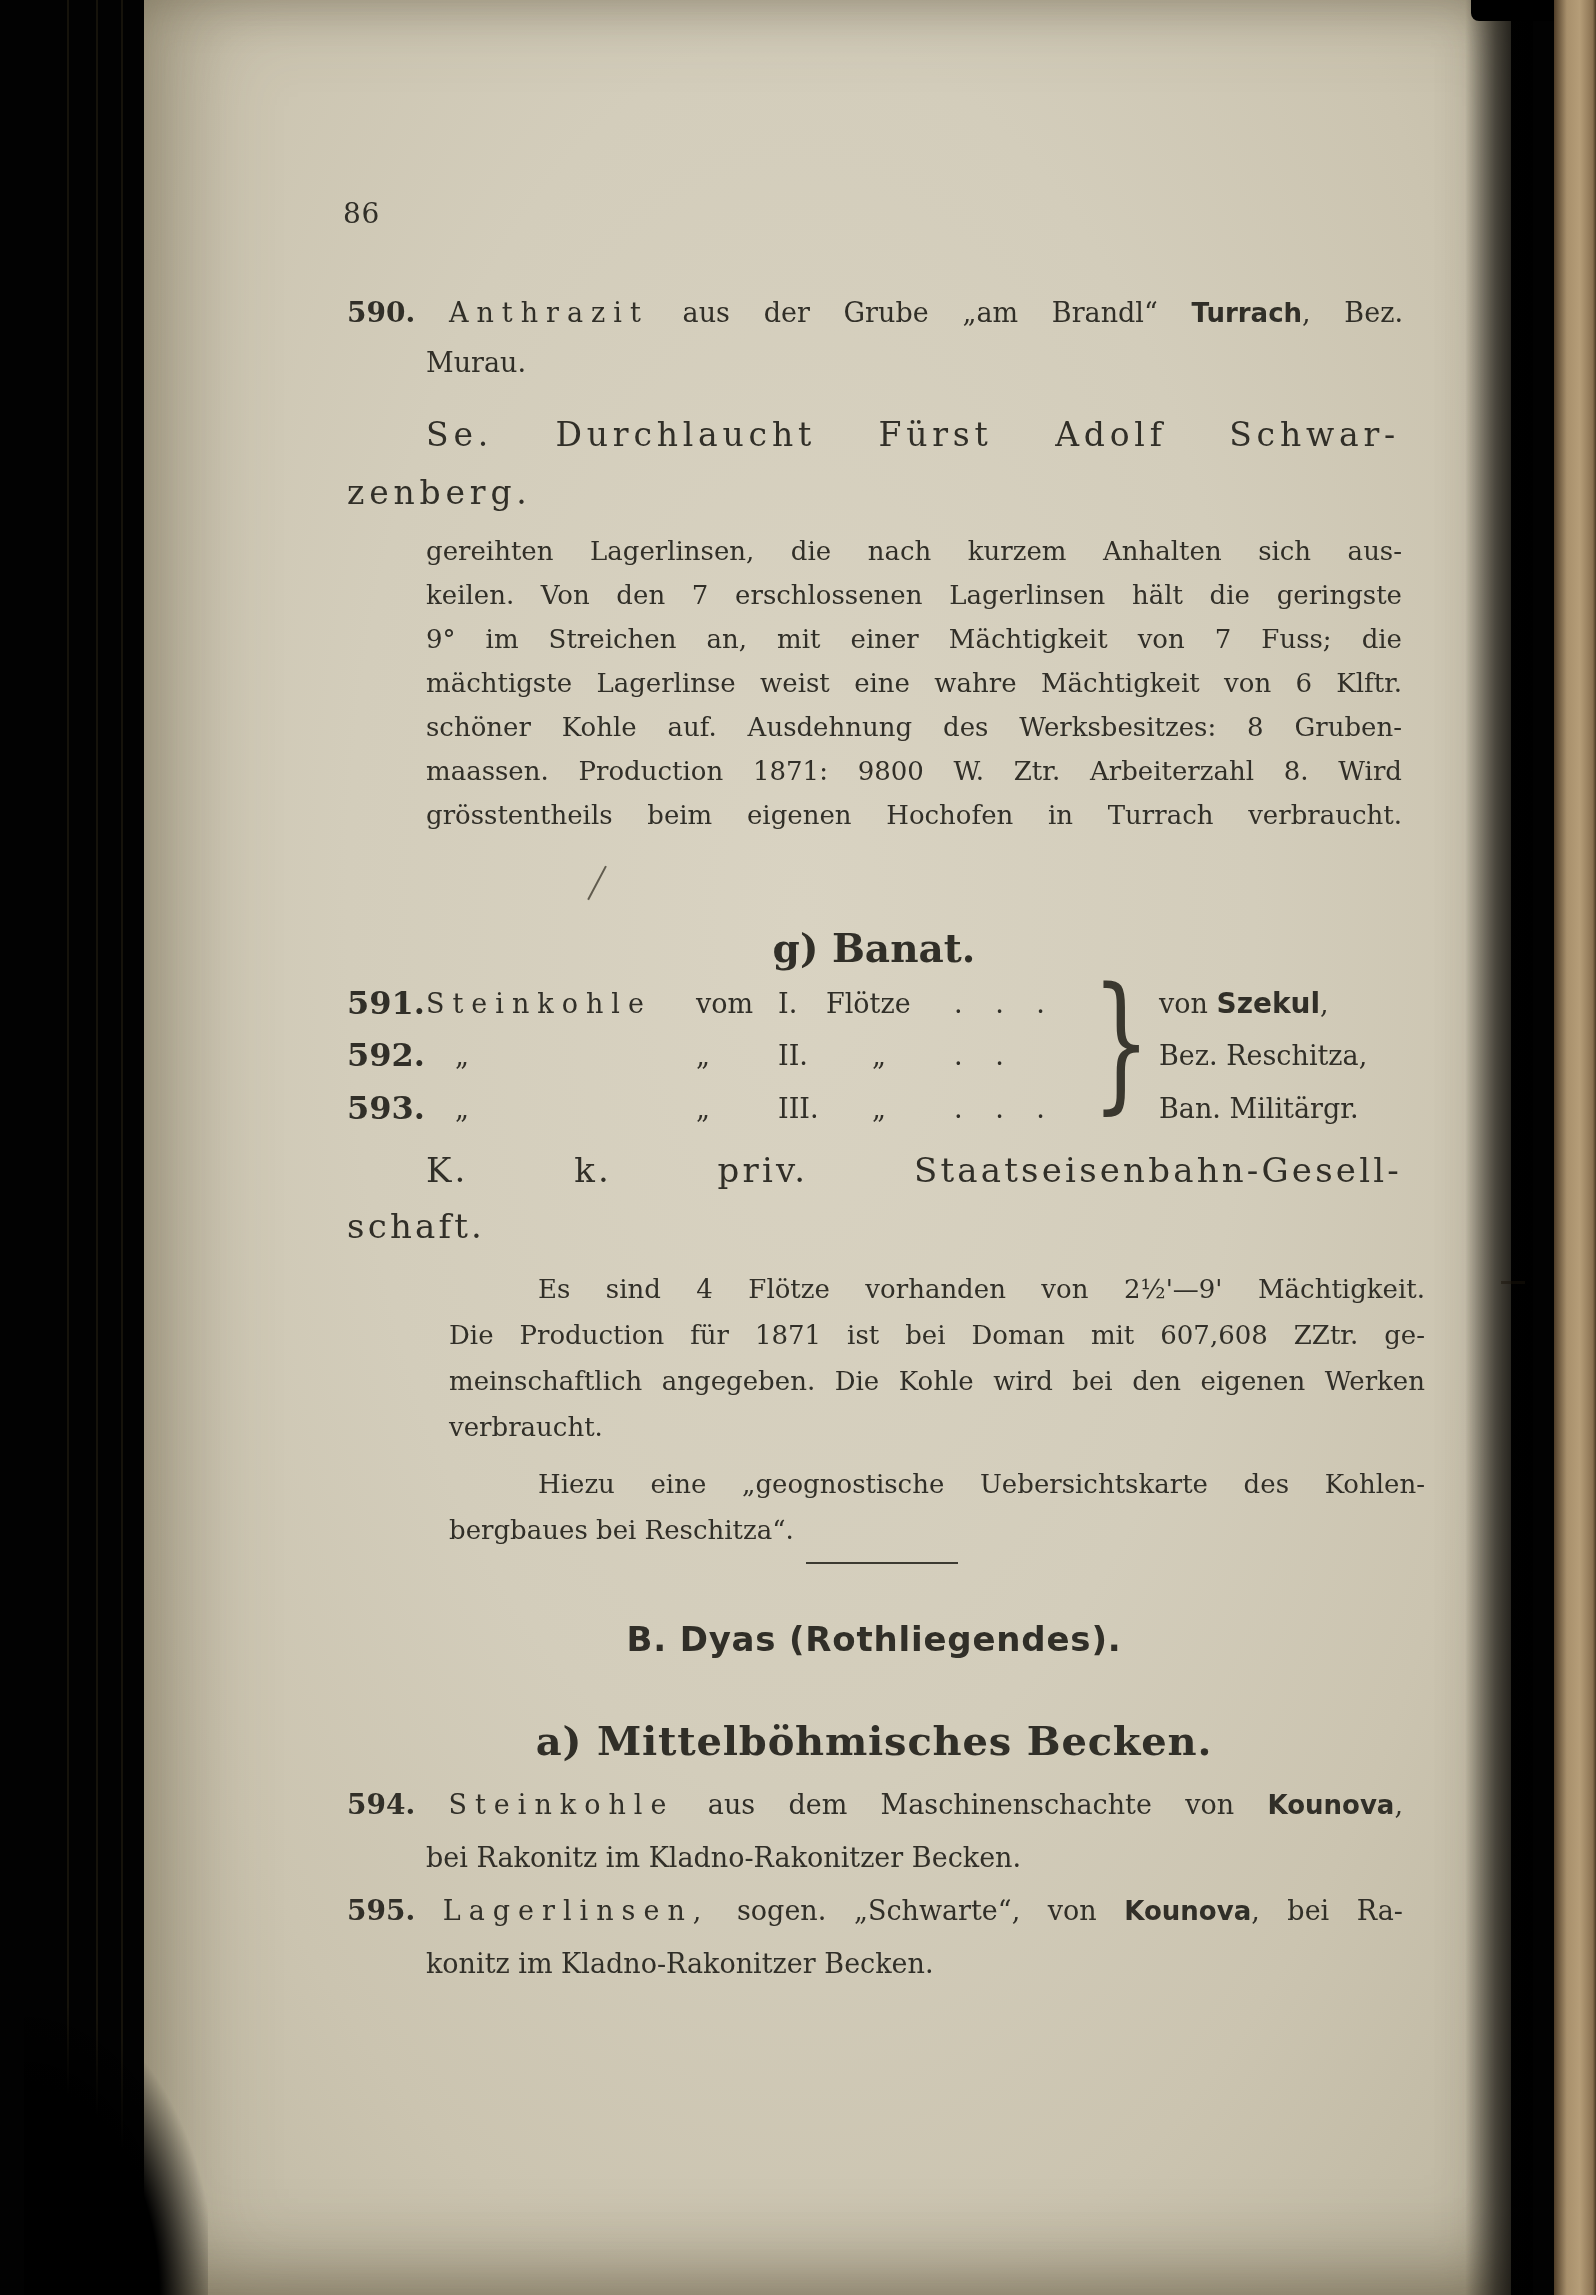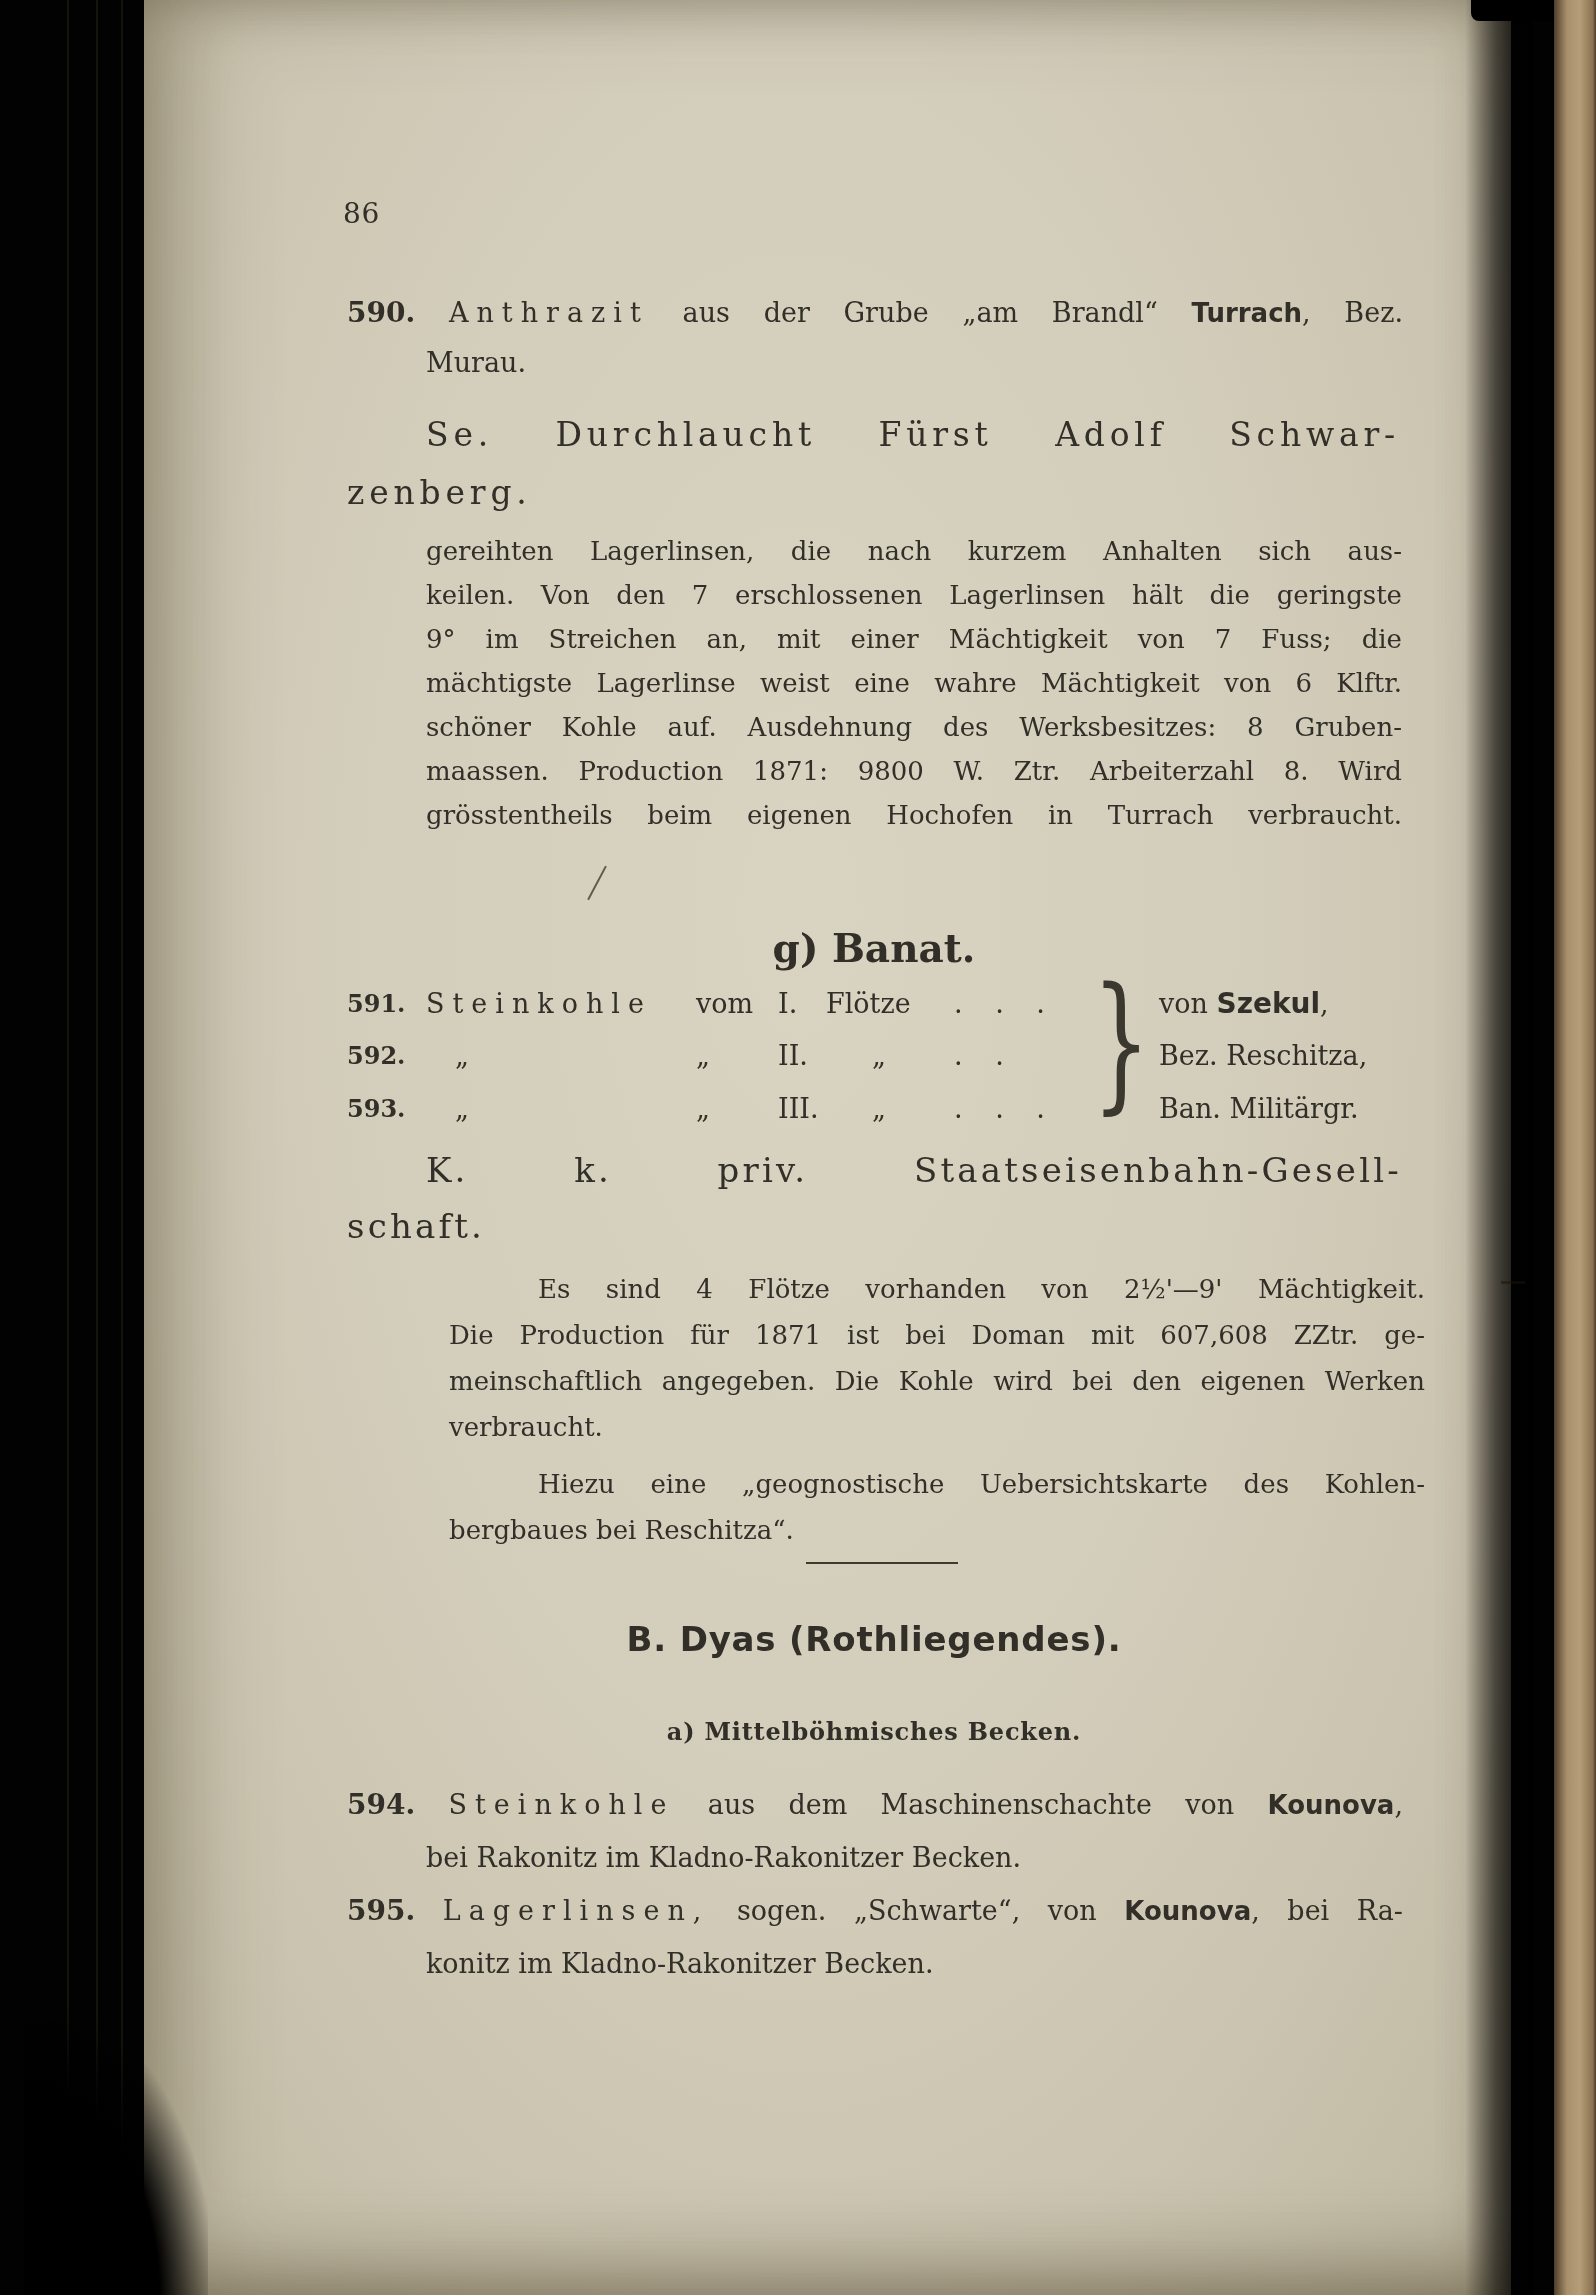--- a/index.html
+++ b/index.html
@@ -55,39 +55,39 @@
 
   .para { position:absolute; font-size:26px; }
   .para .ln { width:100%; line-height:44px; text-align:justify; text-align-last:justify; }
   .para.p58 .ln { line-height:46px;margin-left:23px; }
   .para .ln.indent { padding-left:89px; }
   .para .ln.left { text-align-last:left; }
 
   .secg { position:absolute; text-align:center; font-weight:700; font-size:39px; }
 
   .trow { position:absolute; left:347px; width:798px; display:flex; font-size:27px; line-height:37px; }
-  .c-num { width:79px; font-weight:700; font-size:24px; }
+  .c-num { width:79px; font-weight:700; font-size:32px; }
   .c-term { width:270px; }
   .c2 { width:82px; }
   .c3 { width:48px; }
   .c4 { width:128px; }
   .c-dots { letter-spacing:12px; }
   .ditto { padding-left:29px; }
   .ditto2 { padding-left:46px; }
 
   .brace { position:absolute; left:1092px; top:968px; font-size:148px; line-height:148px;
     transform:scaleX(.62); transform-origin:left top; color:#3a382f; font-weight:400; }
 
   .rl { position:absolute; left:1159px; font-size:27px; line-height:37px; white-space:nowrap; }
 
   .divider { position:absolute; left:806px; top:1562px; width:152px; height:2.4px; background:#3c3a31; }
 
   .hB { position:absolute; text-align:center; font-family:"DejaVu Sans","Liberation Sans",sans-serif;
     font-weight:700; font-size:34px; letter-spacing:0.8px; }
-  .hA { position:absolute; text-align:center; font-weight:700; font-size:24px; letter-spacing:0.8px; }
+  .hA { position:absolute; text-align:center; font-weight:700; font-size:40px; letter-spacing:0.8px; }
 </style>
 </head>
 <body>
 
 <div class="scan">
   <div class="stack">
     <div class="stack-line" style="left:27px"></div>
     <div class="stack-line" style="left:56px"></div>
     <div class="stack-line" style="left:81px"></div>
   </div>

